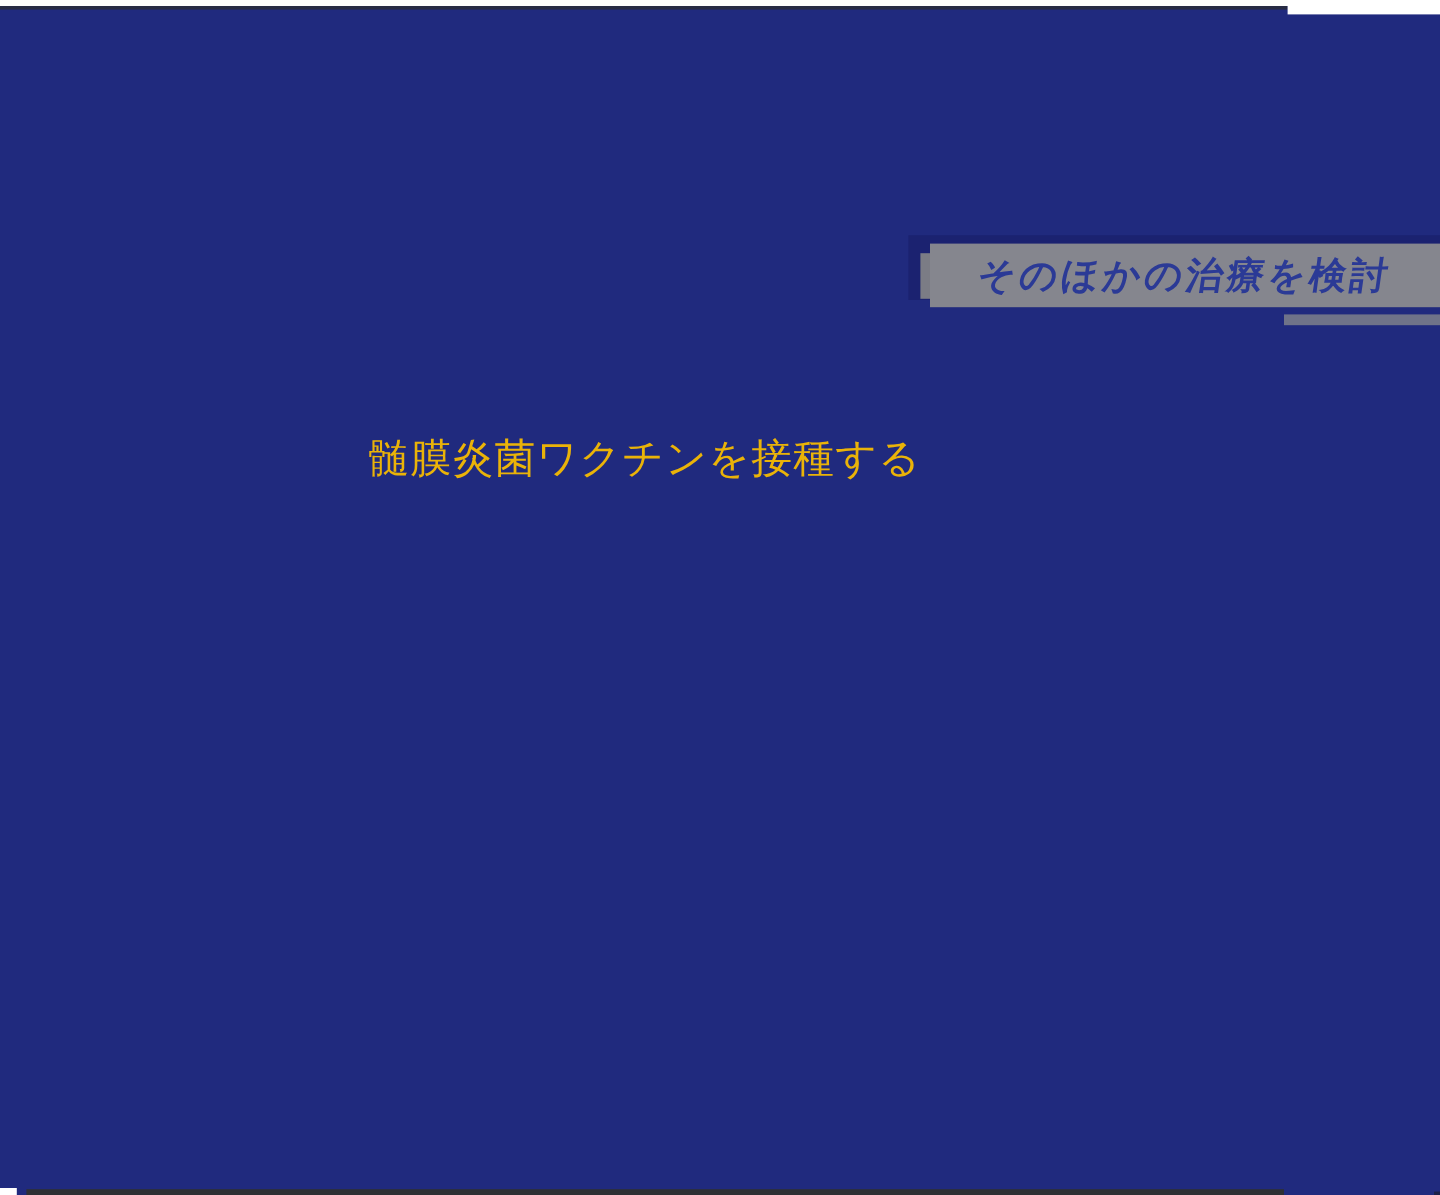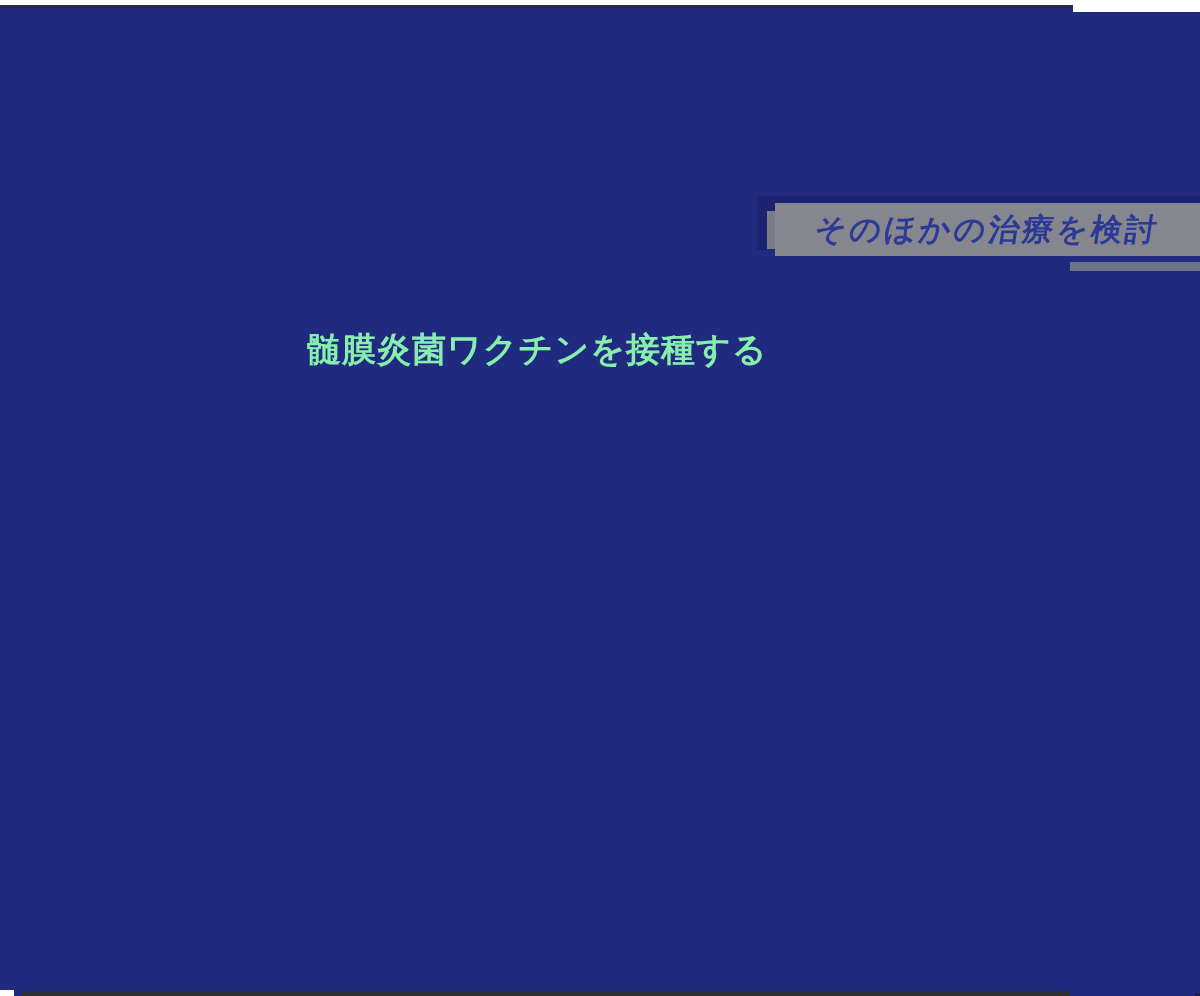--- a/index.html
+++ b/index.html
@@ -70,25 +70,25 @@
   .ribbon-stripe {
     position: absolute;
     left: 1070px; top: 262px;
     width: 130px; height: 9px;
     background: #6f7389;
   }
 
   
   .main-heading {
     position: absolute;
-    left: 307px; top: 327px;
+    left: 307px; top: 359px;
     font-size: 34px;
-    font-weight: bold;
+    font-weight: normal;
     letter-spacing: 1px;
-    color: #86efac;
+    color: #eab308;
     white-space: nowrap;
   }
 
   
   .bottom-corner-square {
     position: absolute;
     left: 0; top: 990px;
     width: 14px; height: 6px;
     background: #ffffff;
   }

